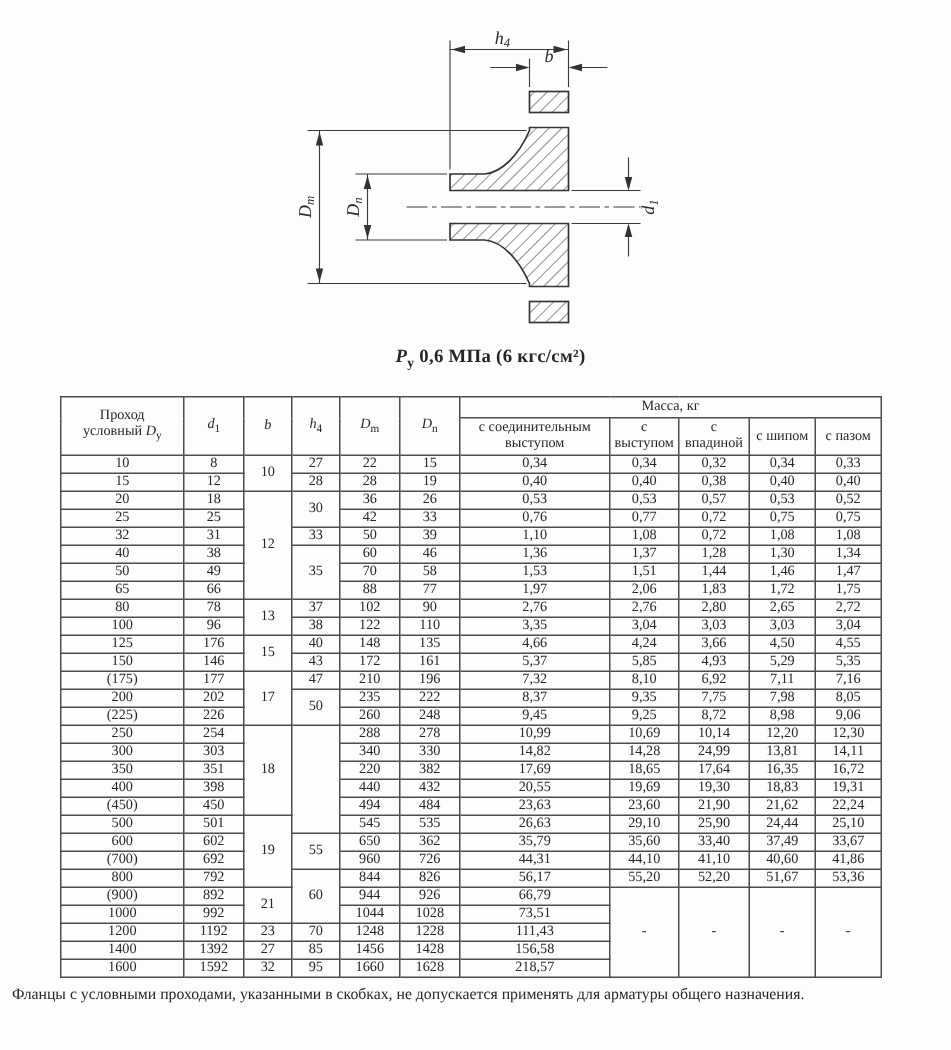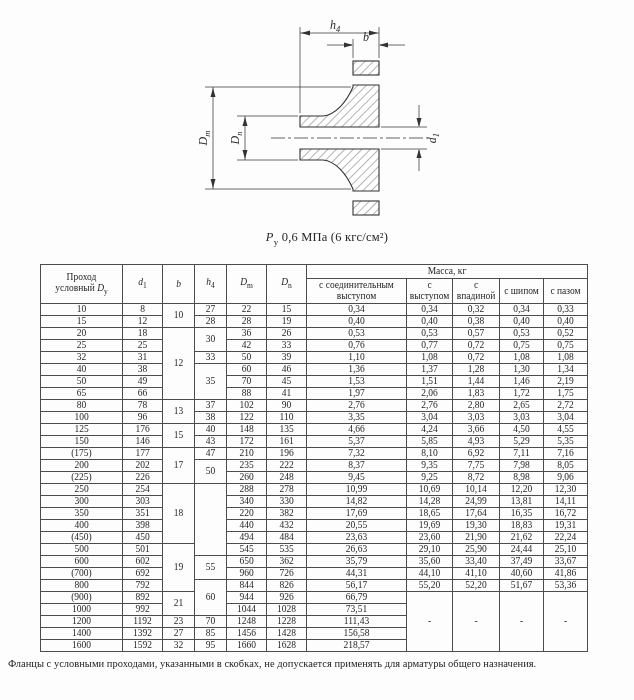--- a/index.html
+++ b/index.html
@@ -7,21 +7,21 @@
     width:634px;height:700px;
     background:#fdfdfd;
     color:#262626;
     font-family:"Liberation Serif", serif;
     overflow:hidden;
   }
   .figure{position:relative;height:252px;padding-top:6px;}
   .figure svg{display:block;margin:6px 0 0 175px;}
   .caption{
     text-align:center;
-    font-weight:normal;
+    font-weight:bold;
     font-size:12.5px;
     margin-top:2px;
     padding-left:20px;
     letter-spacing:.2px;
   }
   .caption i{font-style:italic;}
   .caption sub{font-size:9px;}
   table{
     border-collapse:collapse;
     table-layout:fixed;
@@ -234,32 +234,32 @@
         <td>1,36</td>
         <td>1,37</td>
         <td>1,28</td>
         <td>1,30</td>
         <td>1,34</td>
       </tr>
       <tr>
         <td>50</td>
         <td>49</td>
         <td>70</td>
-        <td>45</td>
+        <td>58</td>
         <td>1,53</td>
         <td>1,51</td>
         <td>1,44</td>
         <td>1,46</td>
-        <td>2,19</td>
+        <td>1,47</td>
       </tr>
       <tr>
         <td>65</td>
         <td>66</td>
         <td>88</td>
-        <td>41</td>
+        <td>77</td>
         <td>1,97</td>
         <td>2,06</td>
         <td>1,83</td>
         <td>1,72</td>
         <td>1,75</td>
       </tr>
       <tr>
         <td>80</td>
         <td>78</td>
         <td rowspan="2">13</td>

